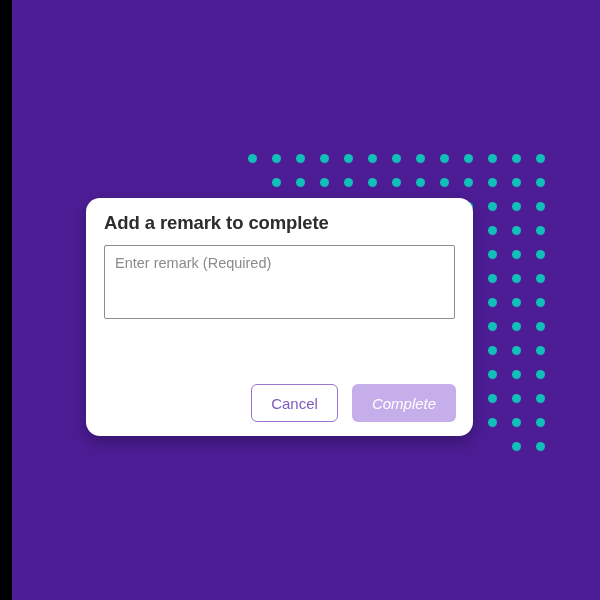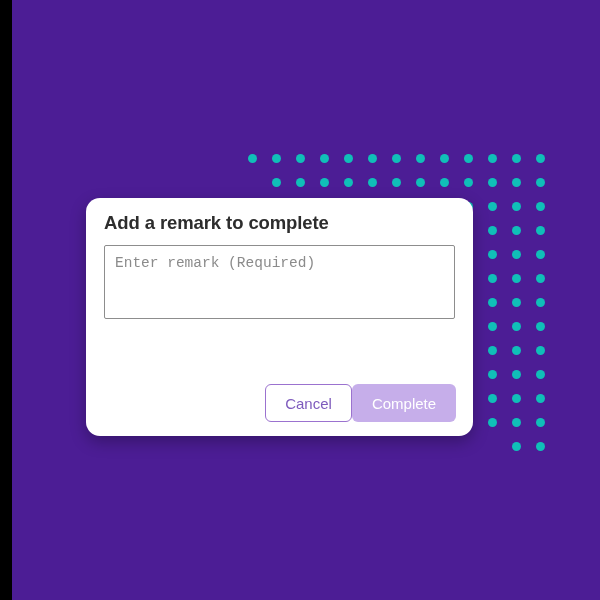--- a/index.html
+++ b/index.html
@@ -66,21 +66,21 @@
     position: absolute;
     left: 18px;
     top: 47px;
     width: 351px;
     height: 74px;
     box-sizing: border-box;
     border: 1px solid #8d8d8d;
     border-radius: 2px;
     background: #ffffff;
     padding: 9px 10px;
-    font-family: Liberation Mono, monospace;
+    font-family: Liberation Sans, sans-serif;
     font-size: 14.5px;
     color: #2d2d2d;
     resize: none;
     outline: none;
   }
   #remark-textarea::placeholder {
     color: #8b8b8b;
     opacity: 1;
   }
 
@@ -102,20 +102,21 @@
     font-size: 14.5px;
     color: #6e6e6e;
   }
 
   #dialog-actions {
     position: absolute;
     right: 17px;
     bottom: 14px;
     display: flex;
     align-items: center;
+    gap: 14px;
   }
   .btn {
     font-family: "Liberation Sans", sans-serif;
     font-size: 15px;
     border-radius: 6px;
     box-sizing: border-box;
     cursor: pointer;
     line-height: 1;
     display: flex;
     align-items: center;
@@ -127,20 +128,21 @@
     background: #ffffff;
     border: 1.6px solid #9B72CF;
     color: #7e5bbd;
   }
   #complete-button {
     width: 104px;
     height: 38px;
     background: #C6AEEA;
     border: none;
     color: #ffffff;
+    font-style: italic;
   }
 </style>
 </head>
 <body>
 
 <div class="stage">
 
   <div id="dot-pattern">
       <div class="dot" style="left: 236px; top: 154px; width: 9px; height: 9px; background: rgb(16, 191, 184);"></div>
       <div class="dot" style="left: 260px; top: 154px; width: 9px; height: 9px; background: rgb(16, 191, 184);"></div>

